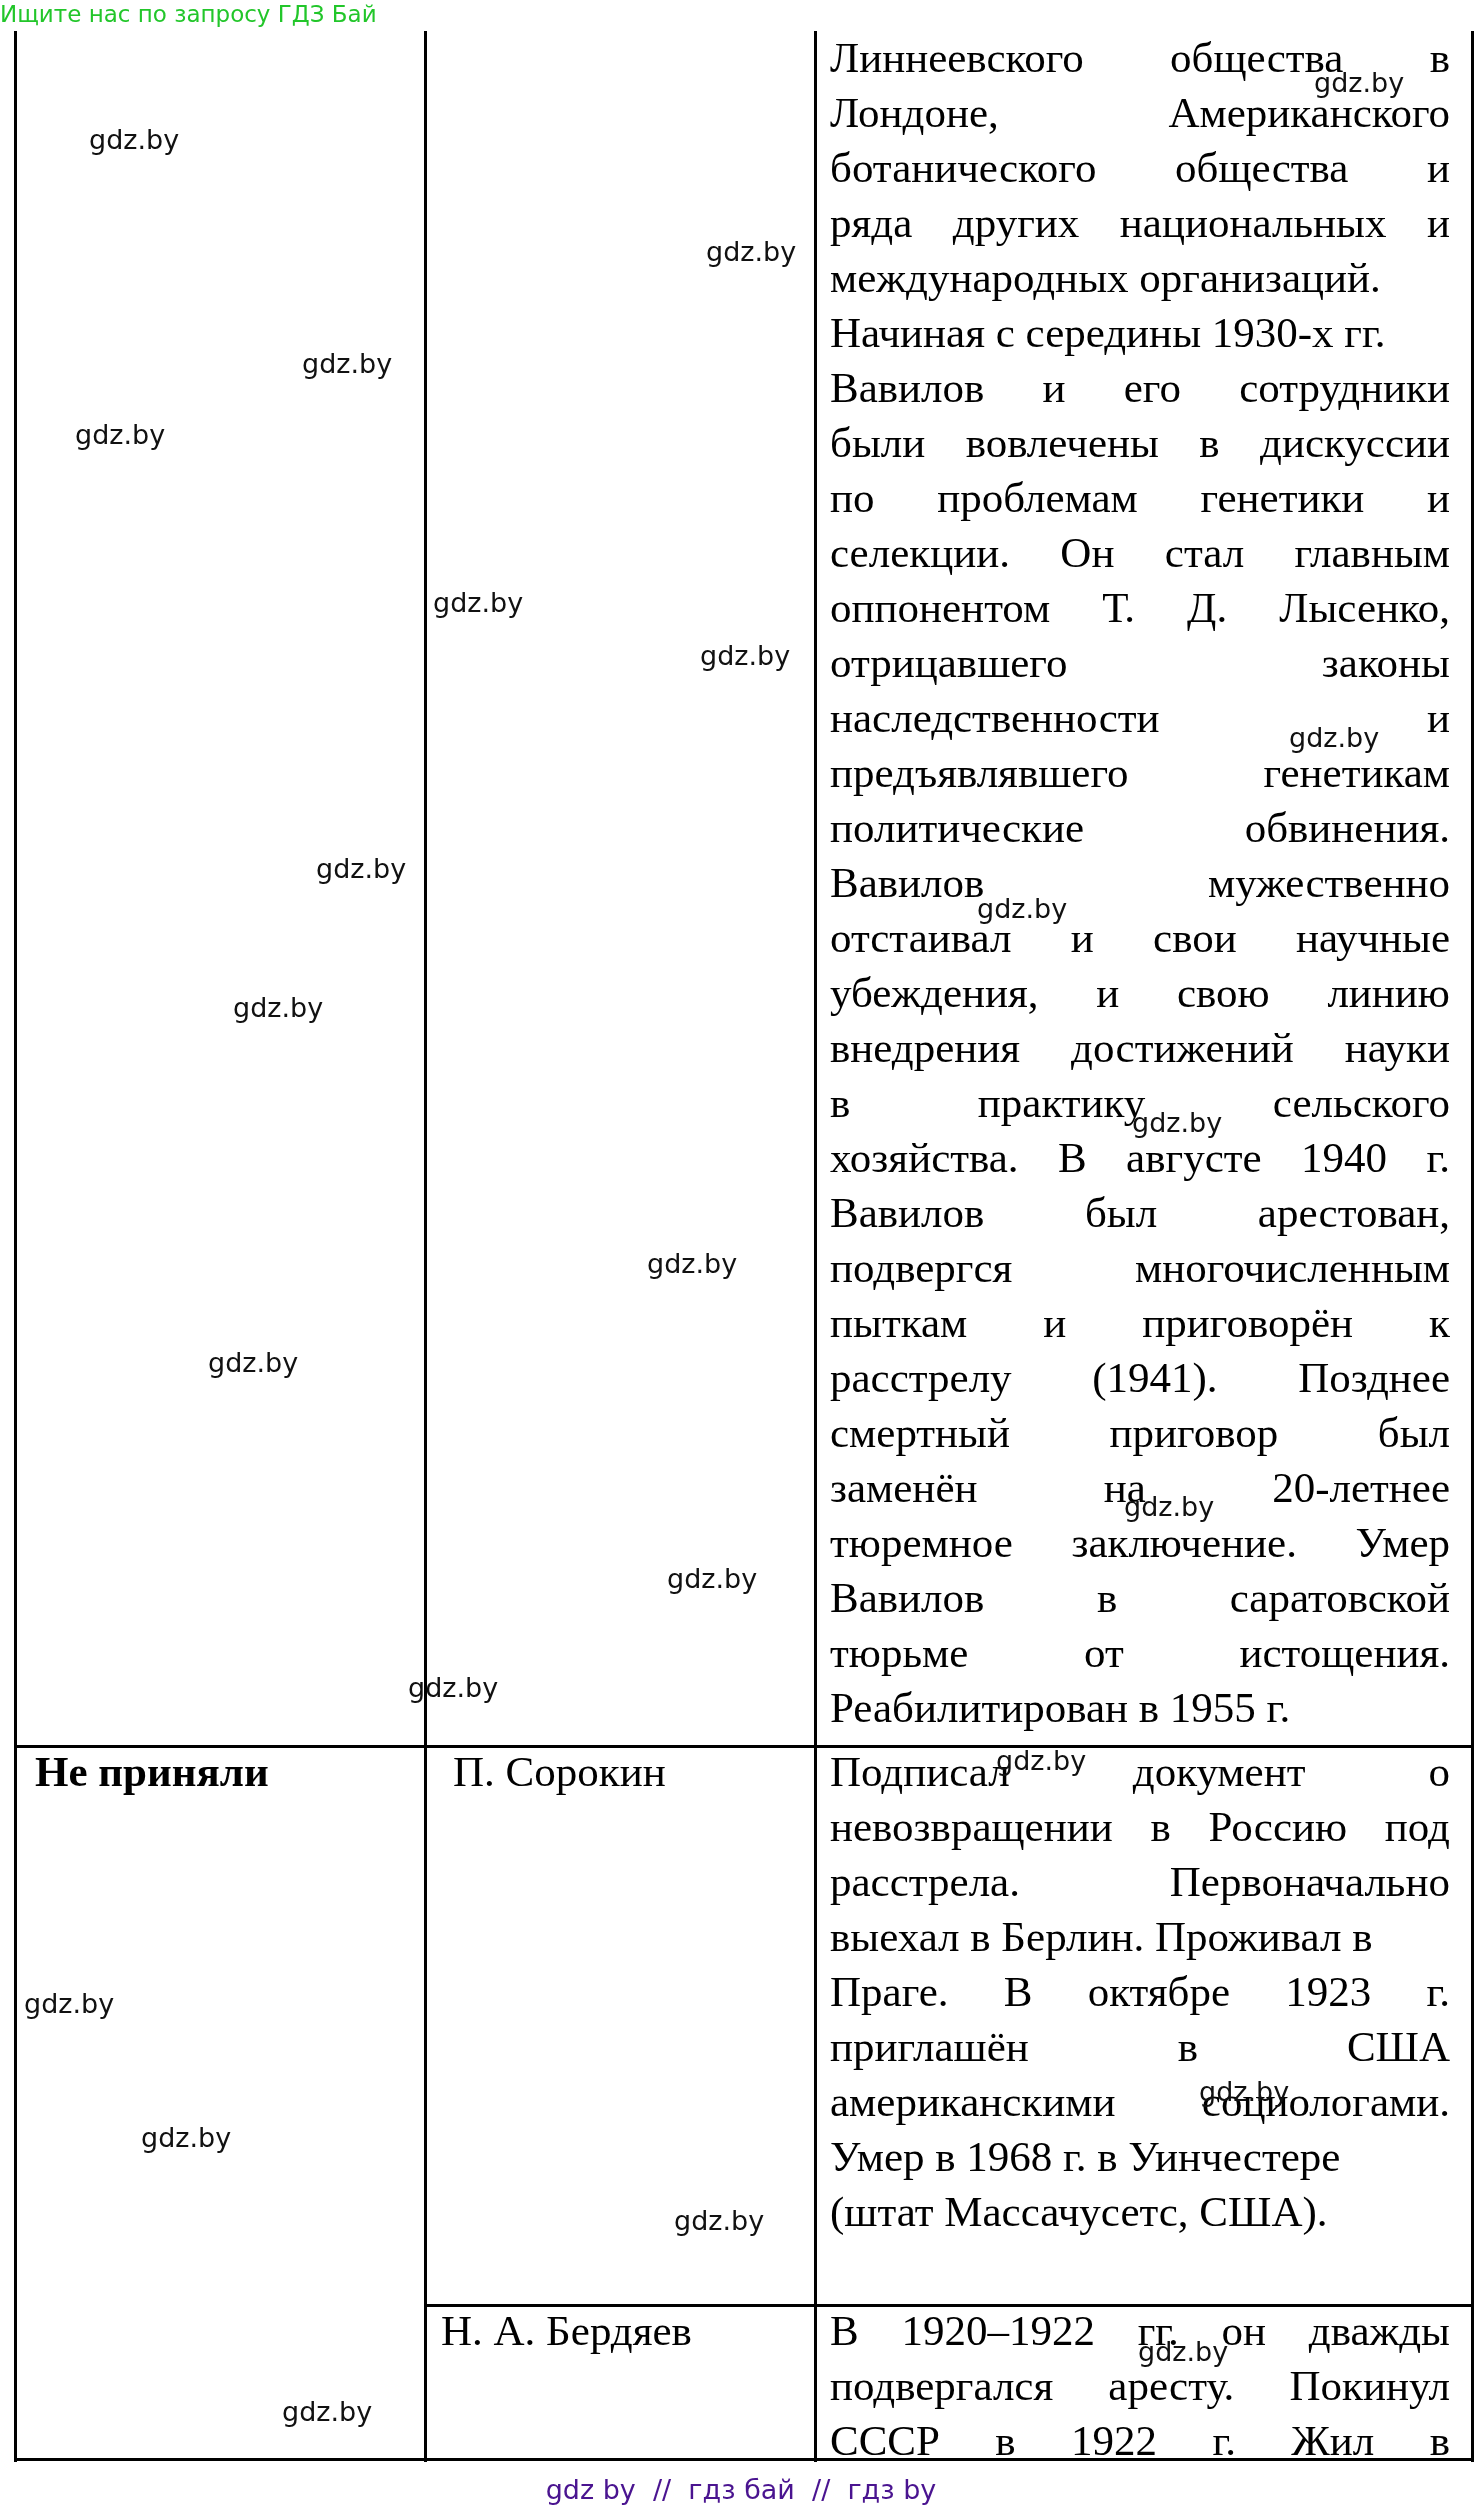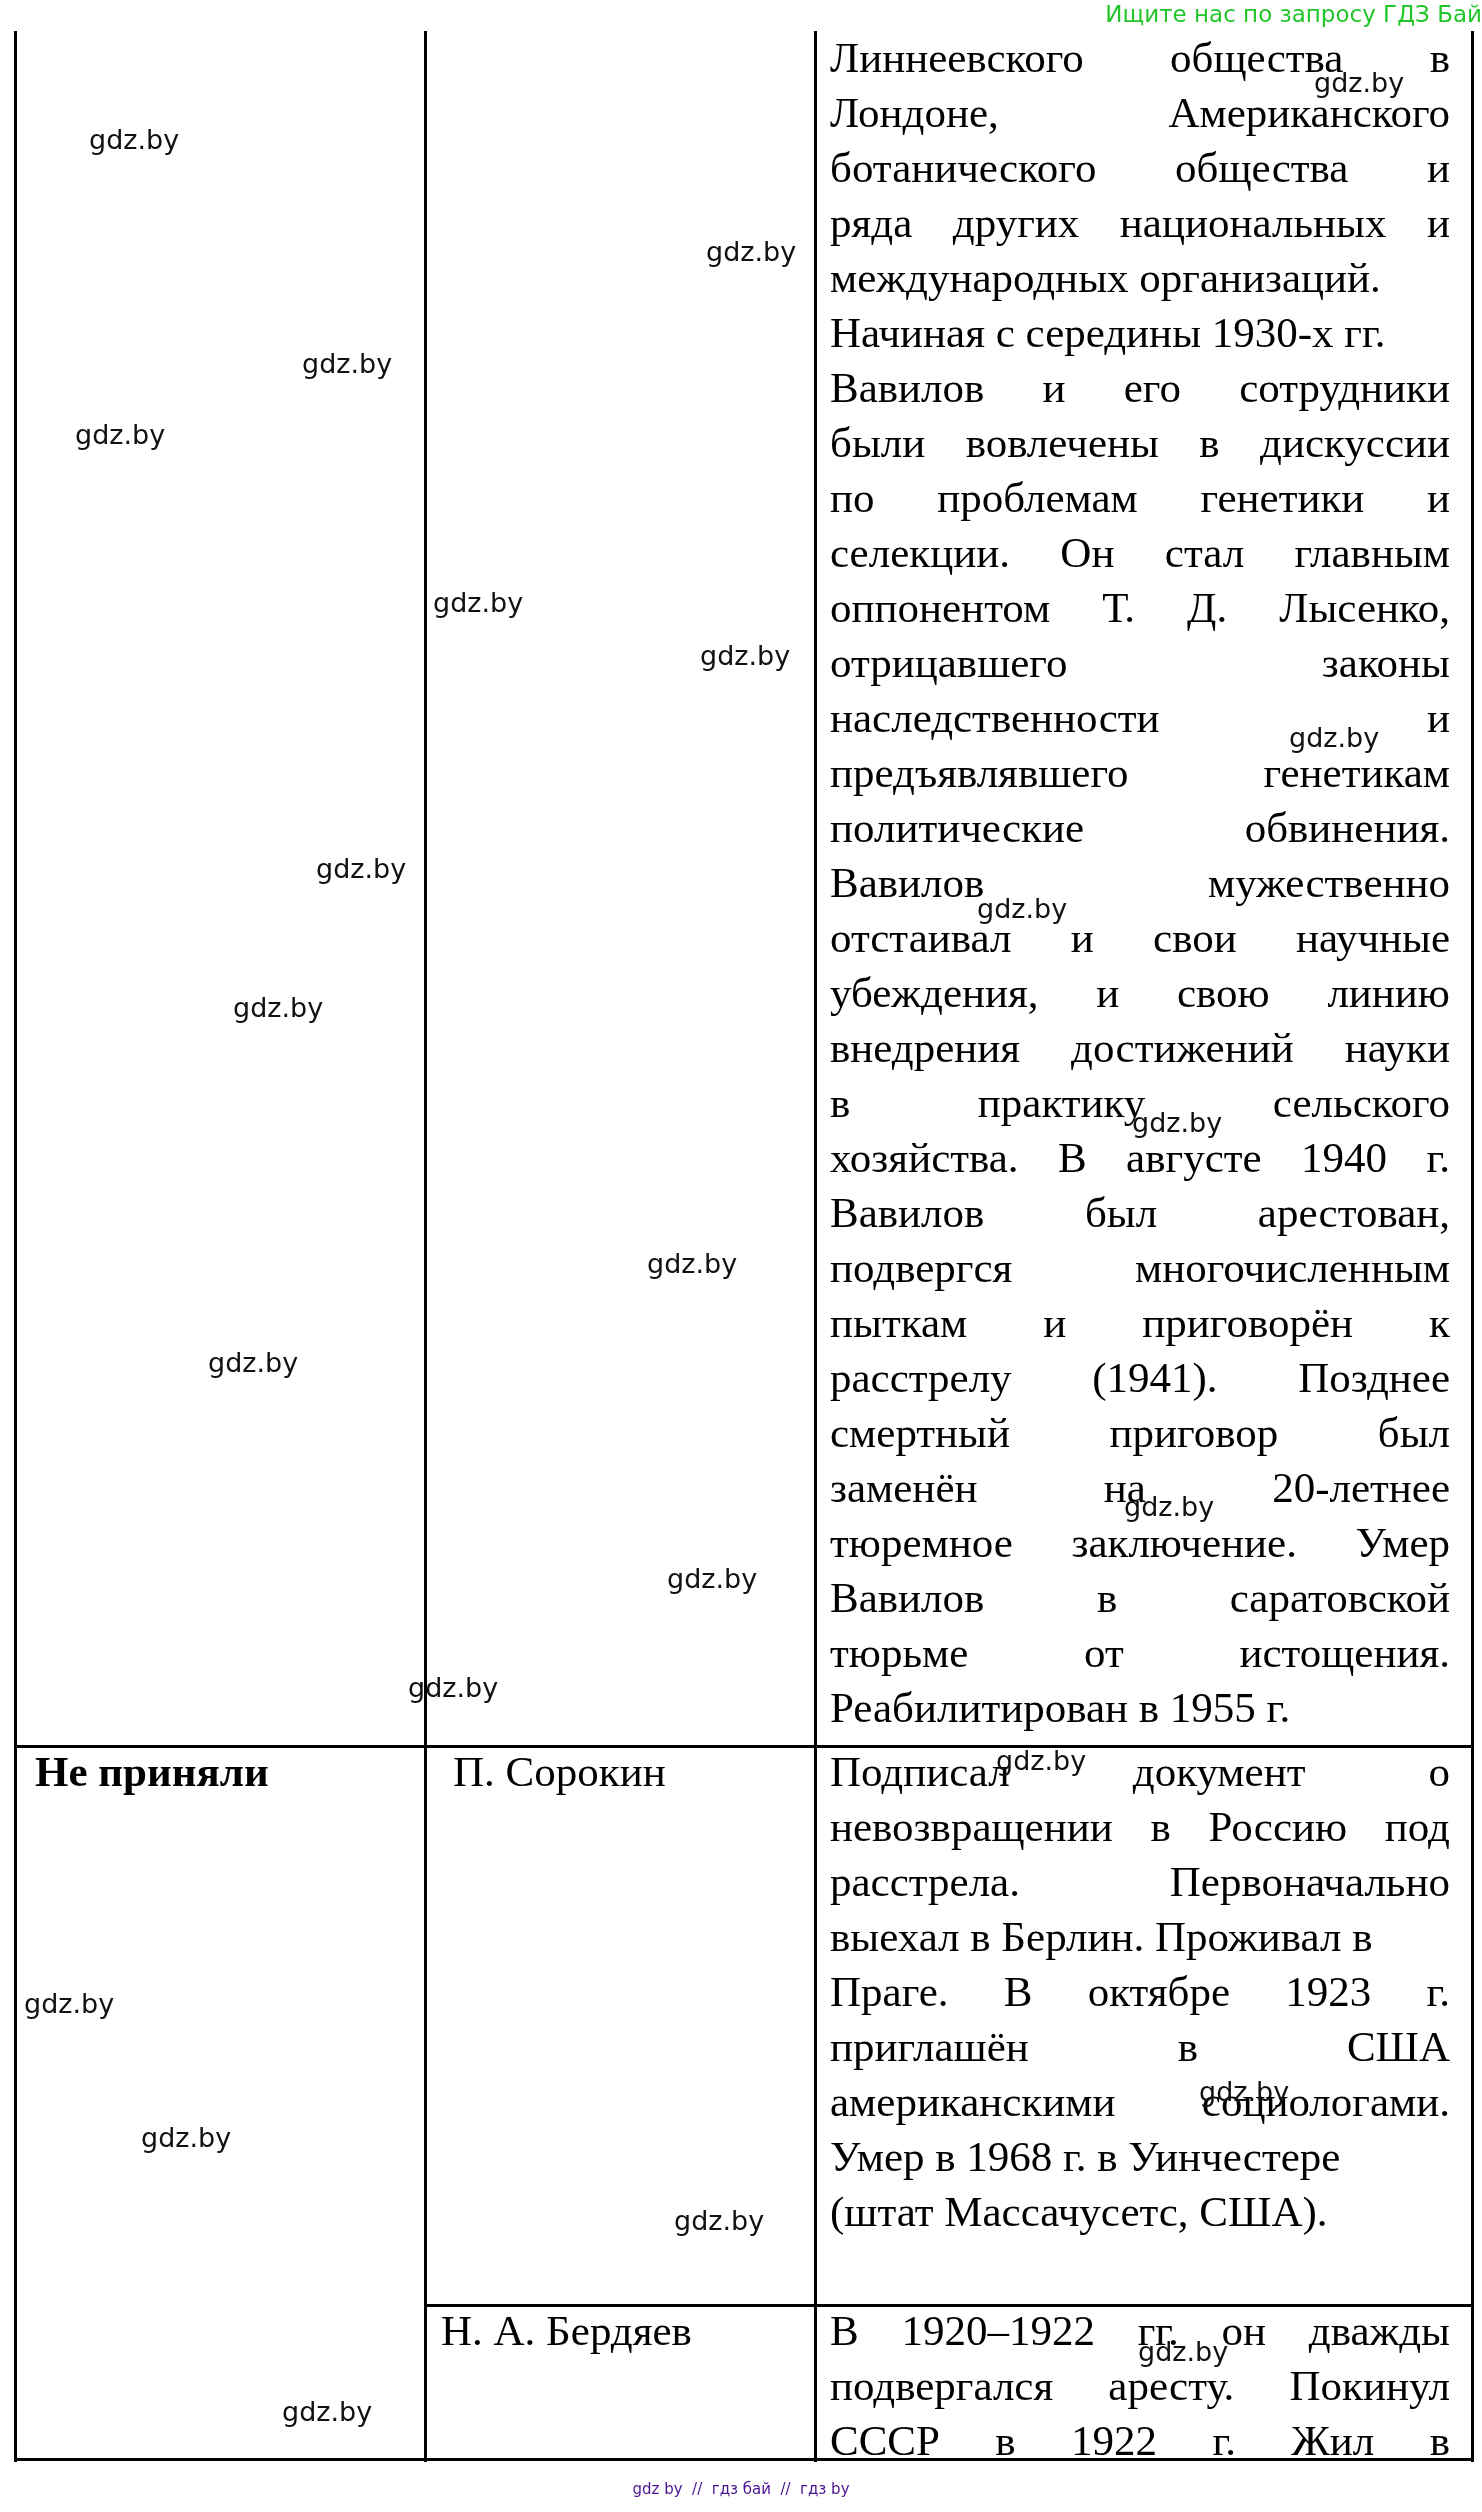--- a/index.html
+++ b/index.html
@@ -1,24 +1,24 @@
 <!DOCTYPE html>
 <html style="font-size:13px"><head>
 <meta charset="utf-8">
 <style>
   html, body { margin: 0; padding: 0; background: #ffffff; }
   body { width: 1482px; height: 2512px; position: relative; overflow: hidden; }
   .header-banner {
     position: absolute; left: 0; top: 0; width: 1482px; height: 28px;
-    text-align: right; font-family: "DejaVu Sans", sans-serif; font-size: 23px;
+    text-align: left; font-family: "DejaVu Sans", sans-serif; font-size: 23px;
     line-height: 28px; color: #22c62a;
   }
   .footer-banner {
     position: absolute; left: 0; top: 2469px; width: 1482px; height: 41px;
-    text-align: center; font-family: "DejaVu Sans", sans-serif; font-size: 15px;
+    text-align: center; font-family: "DejaVu Sans", sans-serif; font-size: 27px;
     line-height: 41px; color: #4a1490; white-space: pre;
   }
   .tbl {
     position: absolute; left: 14px; top: 31px; width: 1460px; height: 2431px;
   }
   .vline { position: absolute; background: #000; width: 2.5px; }
   .hline { position: absolute; background: #000; height: 3.3px; }
   .cell-text {
     position: absolute; font-family: "Liberation Serif", serif; font-size: 43px;
     line-height: 55px; color: #000;

